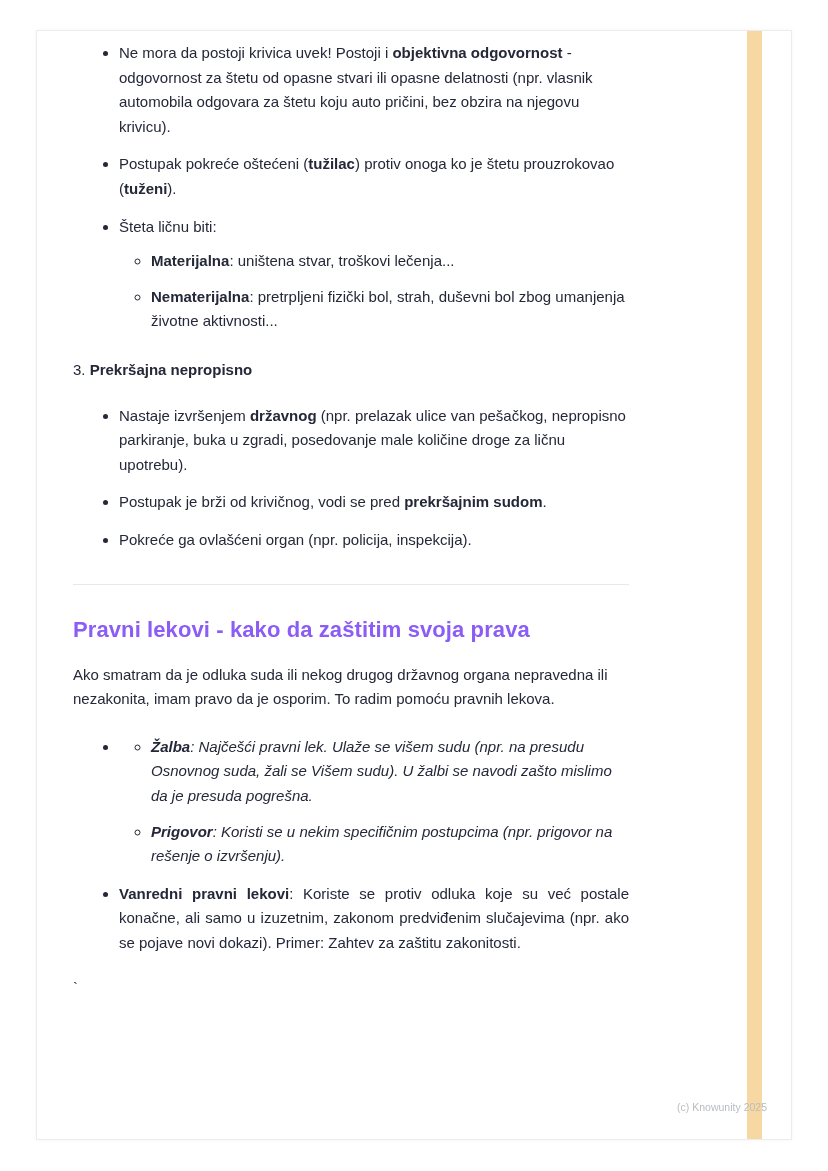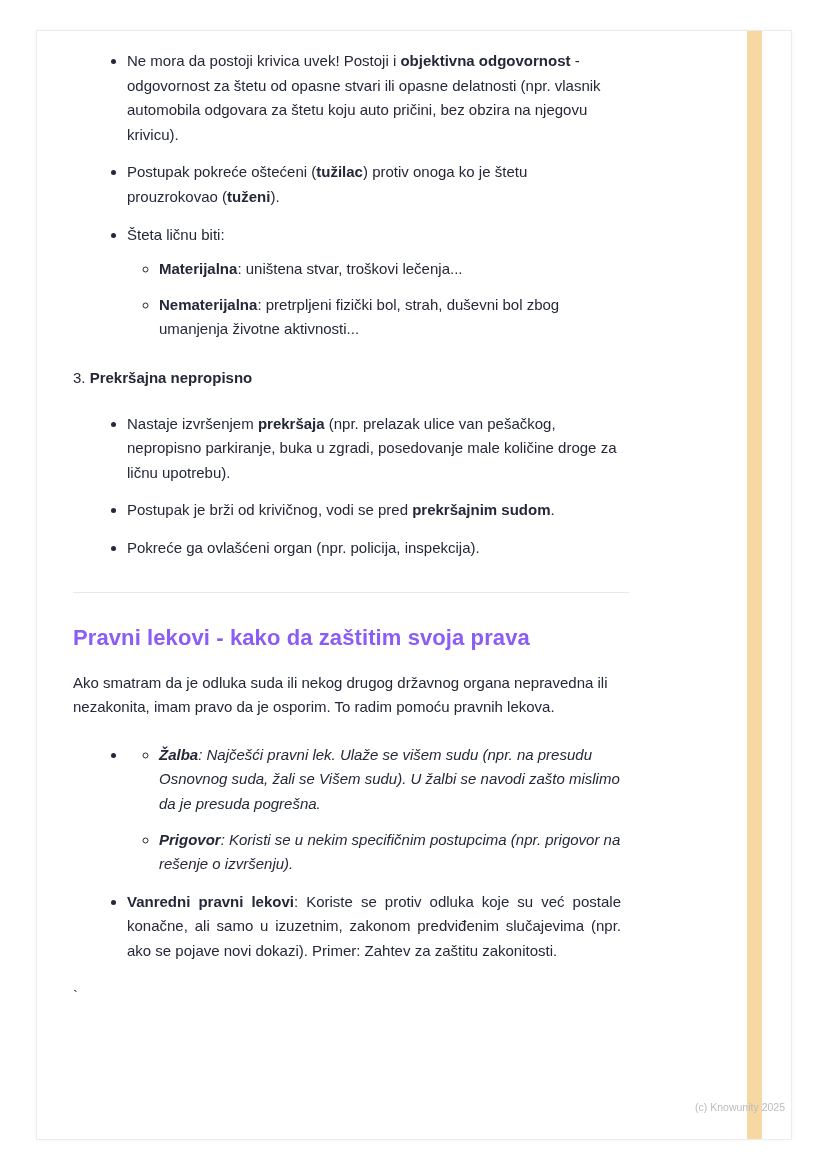--- a/index.html
+++ b/index.html
@@ -22,40 +22,40 @@
     position: absolute; top: 0; right: 29px;
     width: 15px; height: 100%;
     background: #f8d8a2;
     z-index: 1;
   }
   .content {
     position: relative; z-index: 2;
     padding: 10px 162px 0 36px;
     font-size: 15px; line-height: 1.64;
   }
-  ul.l1 { margin: 8px; padding: 0 0 0 46px; list-style: disc; }
+  ul.l1 { margin: 0; padding: 0 0 0 46px; list-style: disc; }
   ul.l2 { margin: 10px 0 0 0; padding: 0 0 0 32px; list-style: circle; }
   li { margin-bottom: 13px; }
   ul.l2 > li { margin-bottom: 11px; }
   ul.l2 > li:last-child { margin-bottom: 2px; }
   .b { font-weight: 700; }
   .num-heading { margin: 24px 0 21px 0; }
   hr.divider { border: none; border-top: 1px solid #e8e8e8; margin: 31px 0 0 0; }
   h1.section {
     color: #8b5cf6;
     font-size: 22px; font-weight: 700;
     margin: 27px 0 15px 0;
     letter-spacing: 0.1px;
   }
   p.intro { margin: 0 0 23px 0; }
   ul.justify > li { text-align: justify; }
   ul.justify ul.l2 > li { text-align: left; font-style: italic; }
   .stray { margin-top: 20px; min-height: 20px; }
   .footer {
-    position: absolute; right: 6px; bottom: 26px;
+    position: absolute; right: 24px; bottom: 26px;
     font-size: 10.5px; color: #b9bcc0;
     z-index: 3;
   }
 </style>
 </head>
 <body>
 
 <div class="canvas">
   <div class="page">
     <div class="stripe"></div>
@@ -79,21 +79,21 @@
               <span class="li-text"><span class="b">Nematerijalna</span><span>: pretrpljeni fizički bol, strah, duševni bol zbog umanjenja životne aktivnosti...</span></span>
             </li>
           </ul>
         </li>
       </ul>
 
       <div class="num-heading"><span>3. </span><span class="b">Prekršajna nepropisno</span></div>
 
       <ul class="l1">
         <li>
-          <span class="li-text"><span>Nastaje izvršenjem </span><span class="b">prekršaja</span><span> (npr. prelazak ulice van pešačkog, nepropisno parkiranje, buka u zgradi, posedovanje male količine droge za ličnu upotrebu).</span></span>
+          <span class="li-text"><span>Nastaje izvršenjem </span><span class="b">državnog</span><span> (npr. prelazak ulice van pešačkog, nepropisno parkiranje, buka u zgradi, posedovanje male količine droge za ličnu upotrebu).</span></span>
         </li>
         <li>
           <span class="li-text"><span>Postupak je brži od krivičnog, vodi se pred </span><span class="b">prekršajnim sudom</span><span>.</span></span>
         </li>
         <li>
           <span class="li-text"><span>Pokreće ga ovlašćeni organ (npr. policija, inspekcija).</span></span>
         </li>
       </ul>
 
       <hr class="divider">

